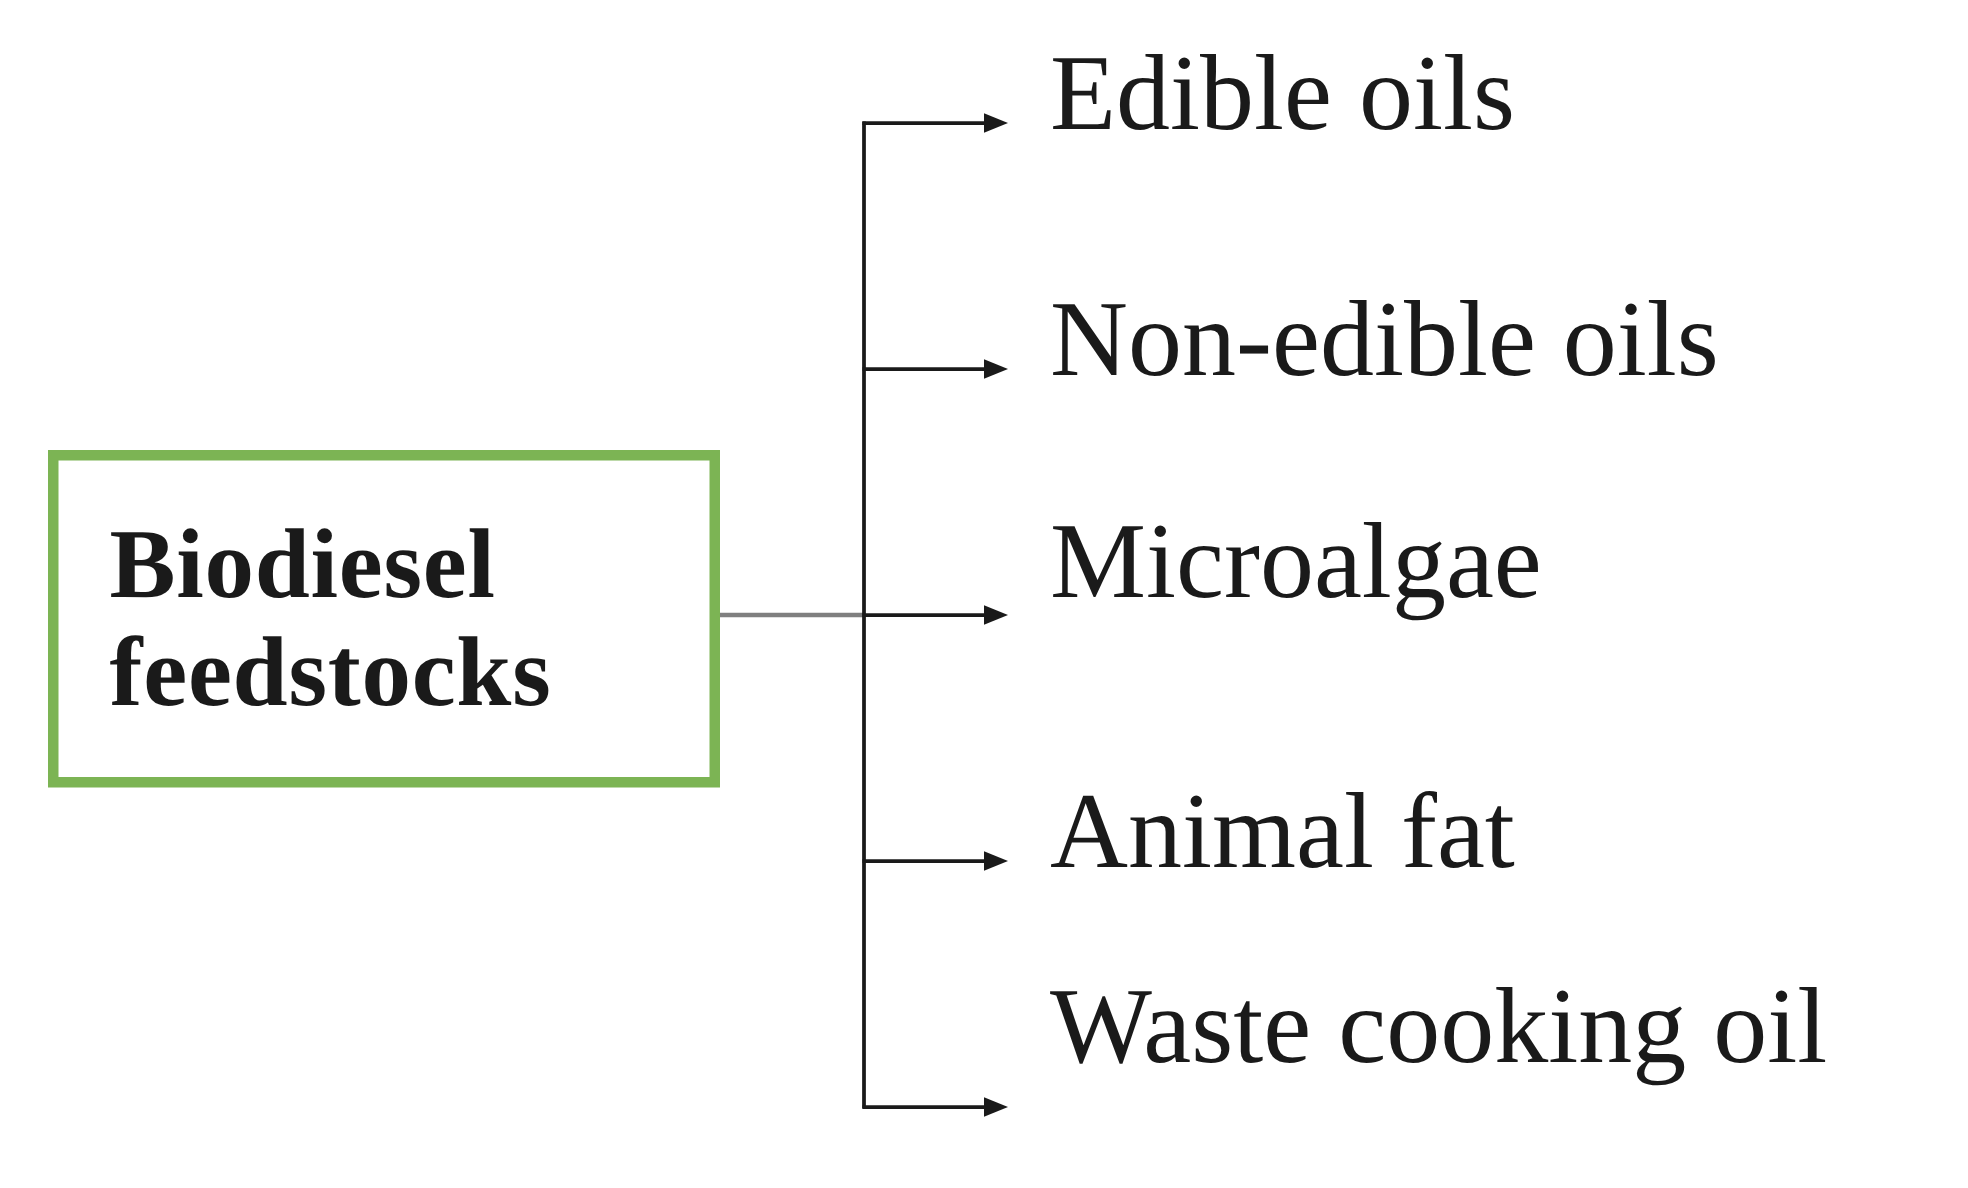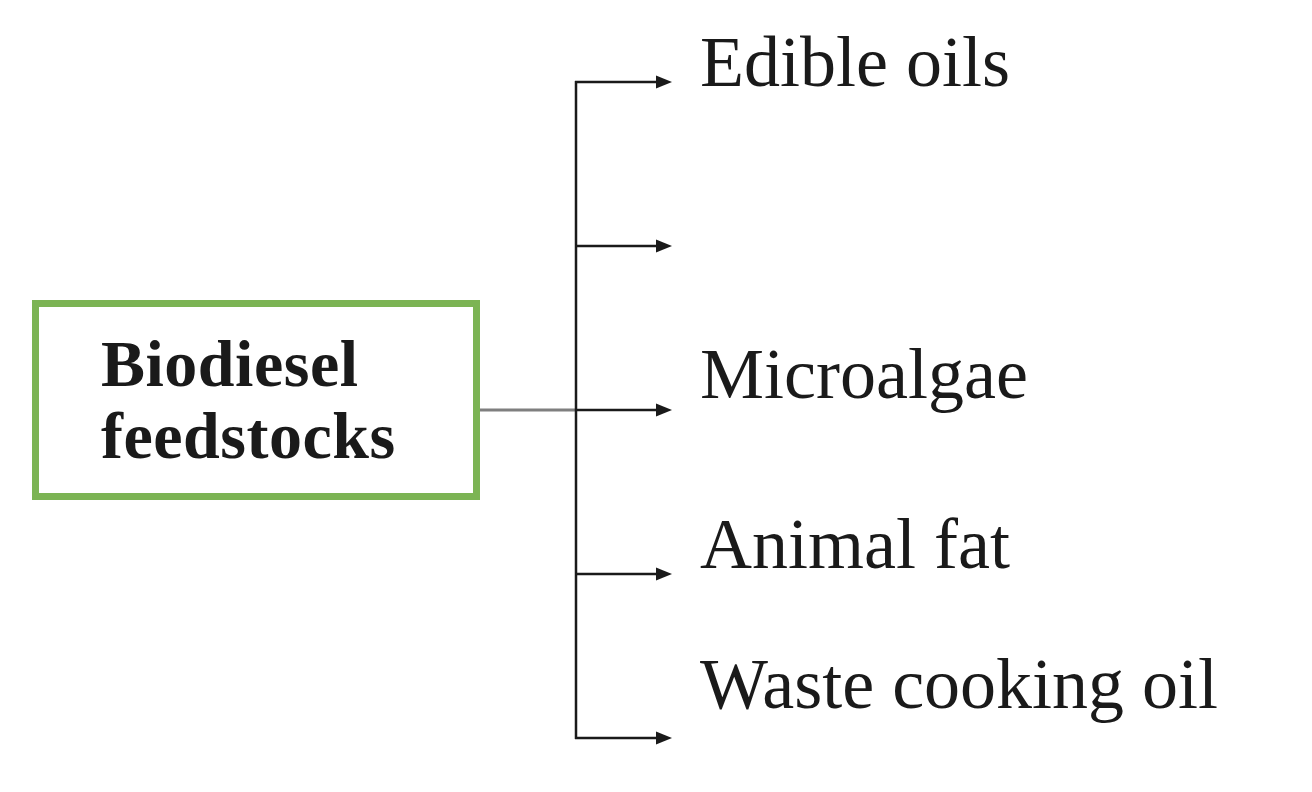--- a/index.html
+++ b/index.html
@@ -21,27 +21,27 @@
     left: 0;
     top: 0;
     width: 1312px;
     height: 792px;
   }
   .root-node {
     position: absolute;
     left: 32px;
     top: 300px;
     width: 448px;
-    height: 200px;
+    height: 225px;
     box-sizing: border-box;
     border: 7px solid #7cb454;
     background: #ffffff;
     display: flex;
     align-items: center;
-    padding-left: 62px;
+    padding-left: 34px;
     padding-right: 14px;
   }
   .root-label {
     font-size: 66px;
     font-weight: bold;
     line-height: 1.09;
     letter-spacing: 0.5px;
   }
   .leaf-label {
     position: absolute;
@@ -49,21 +49,21 @@
     height: 128px;
     display: flex;
     align-items: center;
     font-size: 72px;
     line-height: 1;
     white-space: nowrap;
   }
   .leaf-0 { top: -2px; }
   .leaf-1 { top: 162px; }
   .leaf-2 { top: 310px; }
-  .leaf-3 { top: 480px; }
+  .leaf-3 { top: 490px; }
   .leaf-4 { top: 620px; }
 </style>
 </head>
 <body>
 
 <div class="canvas">
 
   <svg class="connector-layer" viewBox="0 0 1312 792" xmlns="http://www.w3.org/2000/svg" aria-hidden="true">
 
     <line x1="480" y1="410" x2="577" y2="410" stroke-width="3" stroke="#7f7f7f"></line>
@@ -84,17 +84,18 @@
 
     <line x1="575" y1="738" x2="659" y2="738" stroke-width="2.5" stroke="#1a1a1a"></line>
     <polygon points="672,738 656,731.5 656,744.5" fill="#1a1a1a"></polygon>
   </svg>
 
   <div class="root-node">
     <div class="root-label">Biodiesel feedstocks</div>
   </div>
 
   <div class="leaf-label leaf-0">Edible oils</div>
+  <div class="leaf-label leaf-1">Non-edible oils</div>
   <div class="leaf-label leaf-2">Microalgae</div>
   <div class="leaf-label leaf-3">Animal fat</div>
   <div class="leaf-label leaf-4">Waste cooking oil</div>
 
 </div>
 
 </body></html>

